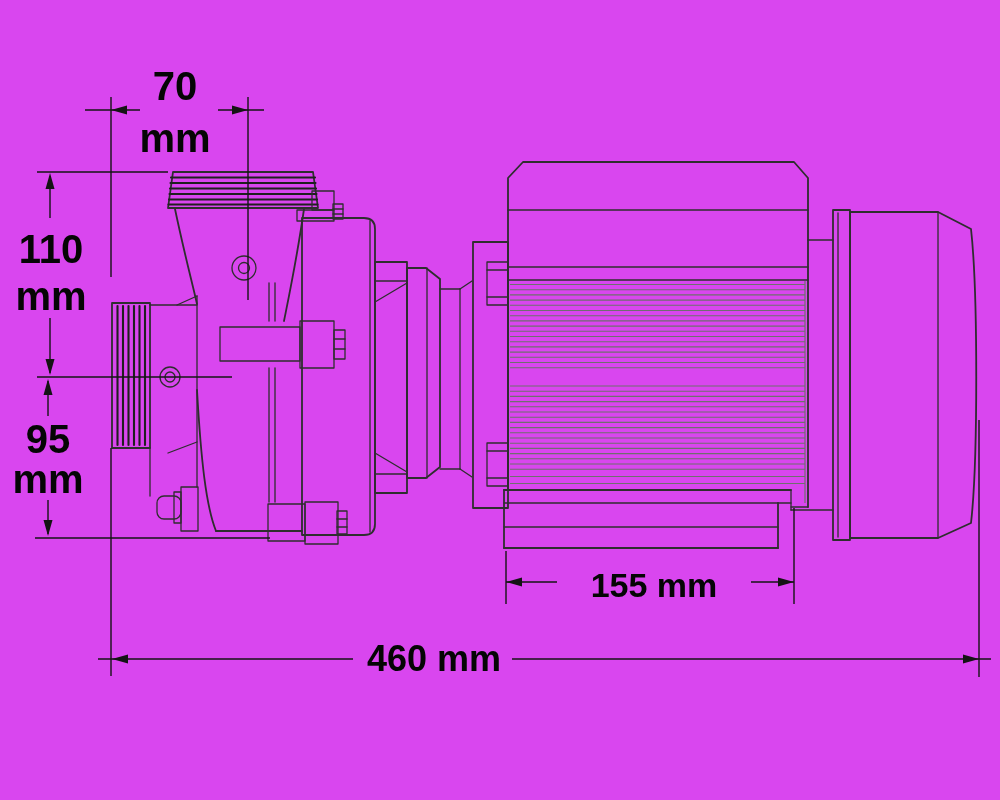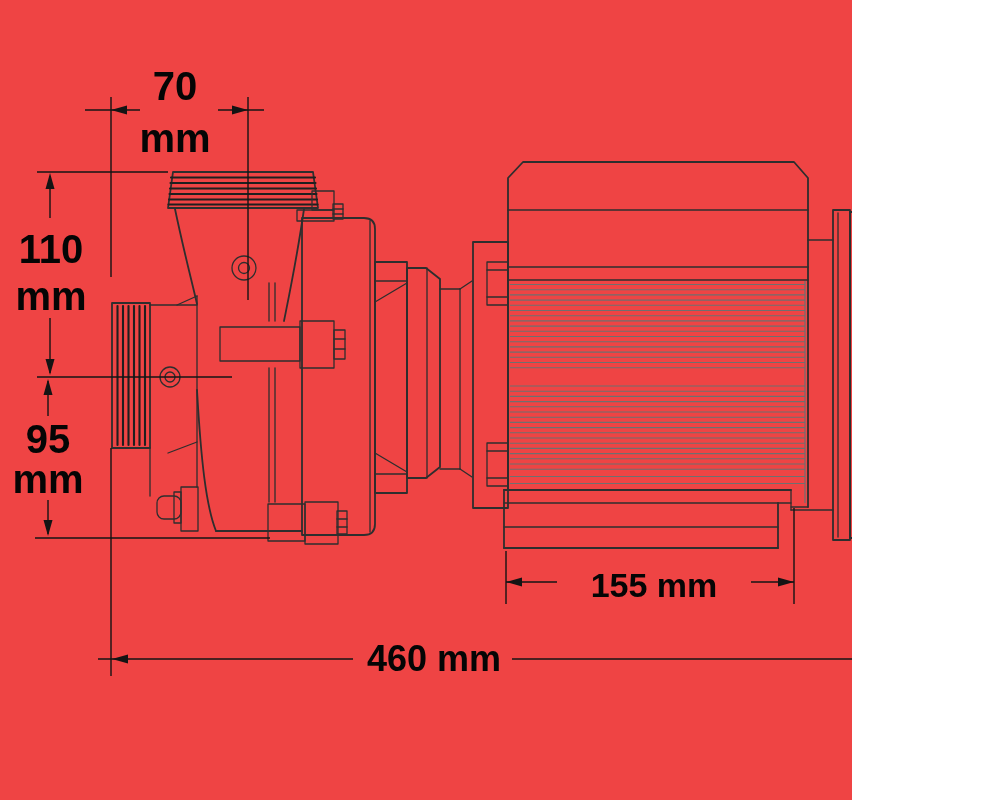--- a/index.html
+++ b/index.html
@@ -1,19 +1,19 @@
 <!DOCTYPE html>
 <html><head>
 <meta charset="utf-8">
 <style>
   html,body{margin:0;padding:0;background:#ffffff;}
   .stage{
     position:relative;
-    width:852px;height:800px;
-    background:#ef4444;
+    width:1000px;height:800px;
+    background:#d946ef;
     font-family:"Liberation Sans", sans-serif;
     overflow:hidden;
   }
   svg{display:block;}
   .outline{stroke:#2e2e2e;stroke-width:1.8;fill:none;stroke-linejoin:round;stroke-linecap:round;}
   .detail{stroke:#2e2e2e;stroke-width:1.3;fill:none;stroke-linejoin:round;stroke-linecap:round;}
   .ridge{stroke:#1f1f1f;stroke-width:2.1;fill:none;stroke-linecap:round;}
   #fins line{stroke:#6f6f6f;stroke-width:1.1;}
   .finline{stroke:#6f6f6f;stroke-width:1.2;fill:none;}
   .dim{stroke:#141414;stroke-width:1.4;fill:none;stroke-linecap:butt;}

